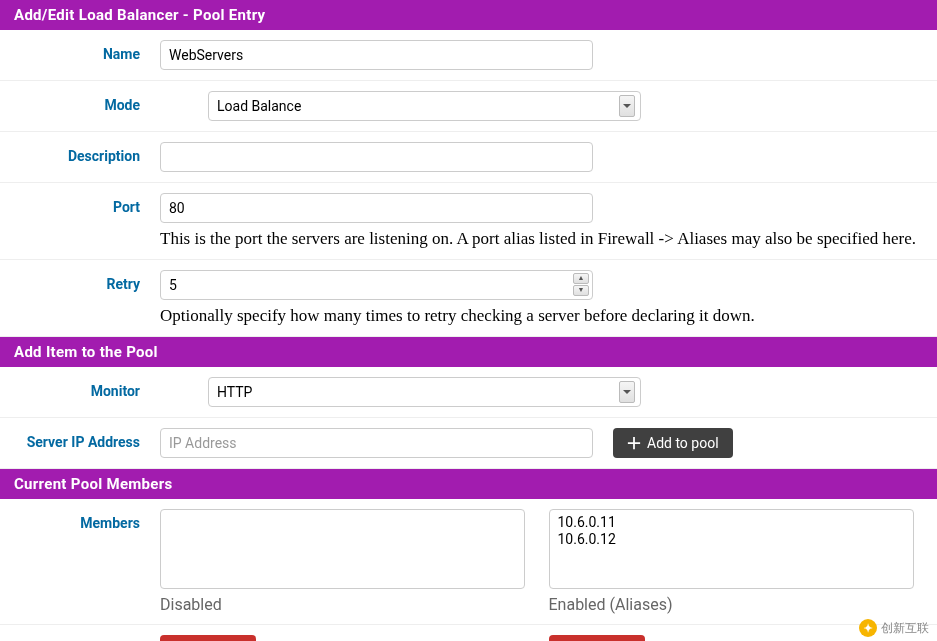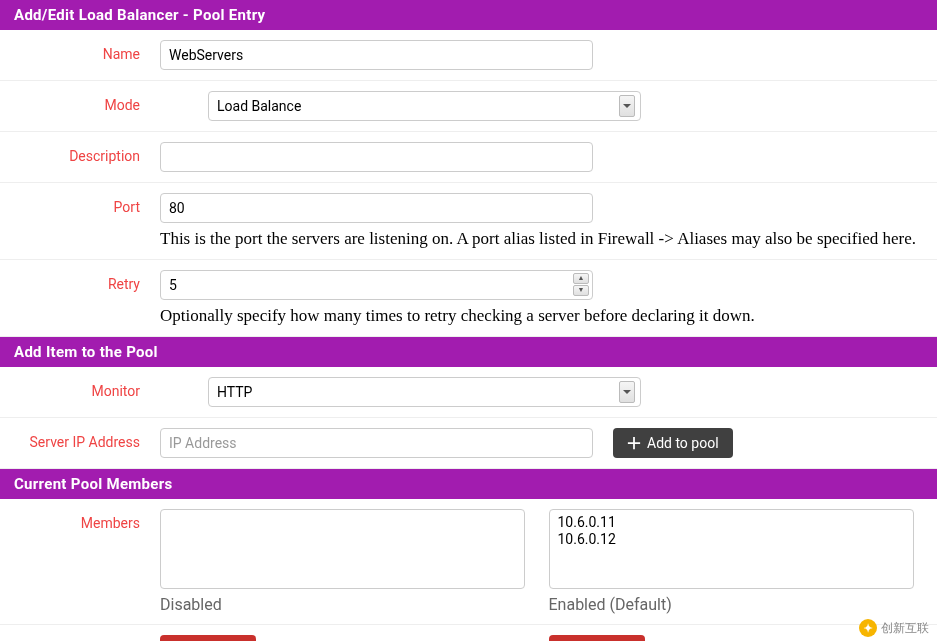--- a/index.html
+++ b/index.html
@@ -23,22 +23,22 @@
     align-items: flex-start;
     border-bottom: 1px solid #eee;
     padding: 10px 0;
   }
   .form-row:last-child { border-bottom: none; }
   .label-col {
     width: 160px;
     text-align: right;
     padding-right: 20px;
     padding-top: 6px;
-    font-weight: normal;
-    color: #ef4444;
+    font-weight: bold;
+    color: #0369a1;
   }
   .input-col {
     flex: 1;
     padding-right: 20px;
   }
   .two-col {
     display: flex;
     gap: 20px;
   }
   .two-col > div { flex: 1; }
@@ -243,21 +243,21 @@
   <div class="input-col two-col">
     <div>
       <select multiple="" class="listbox" id="disabled-list"></select>
       <div class="listbox-label">Disabled</div>
     </div>
     <div>
       <select multiple="" class="listbox" id="enabled-list">
           <option>10.6.0.11</option>
           <option>10.6.0.12</option>
         </select>
-      <div class="listbox-label">Enabled (Default)</div>
+      <div class="listbox-label">Enabled (Aliases)</div>
     </div>
   </div>
 </div>
 
 <div class="form-row">
   <div class="label-col"></div>
   <div class="input-col two-col">
     <div>
       <button class="btn btn-danger">
         <span class="icon">

